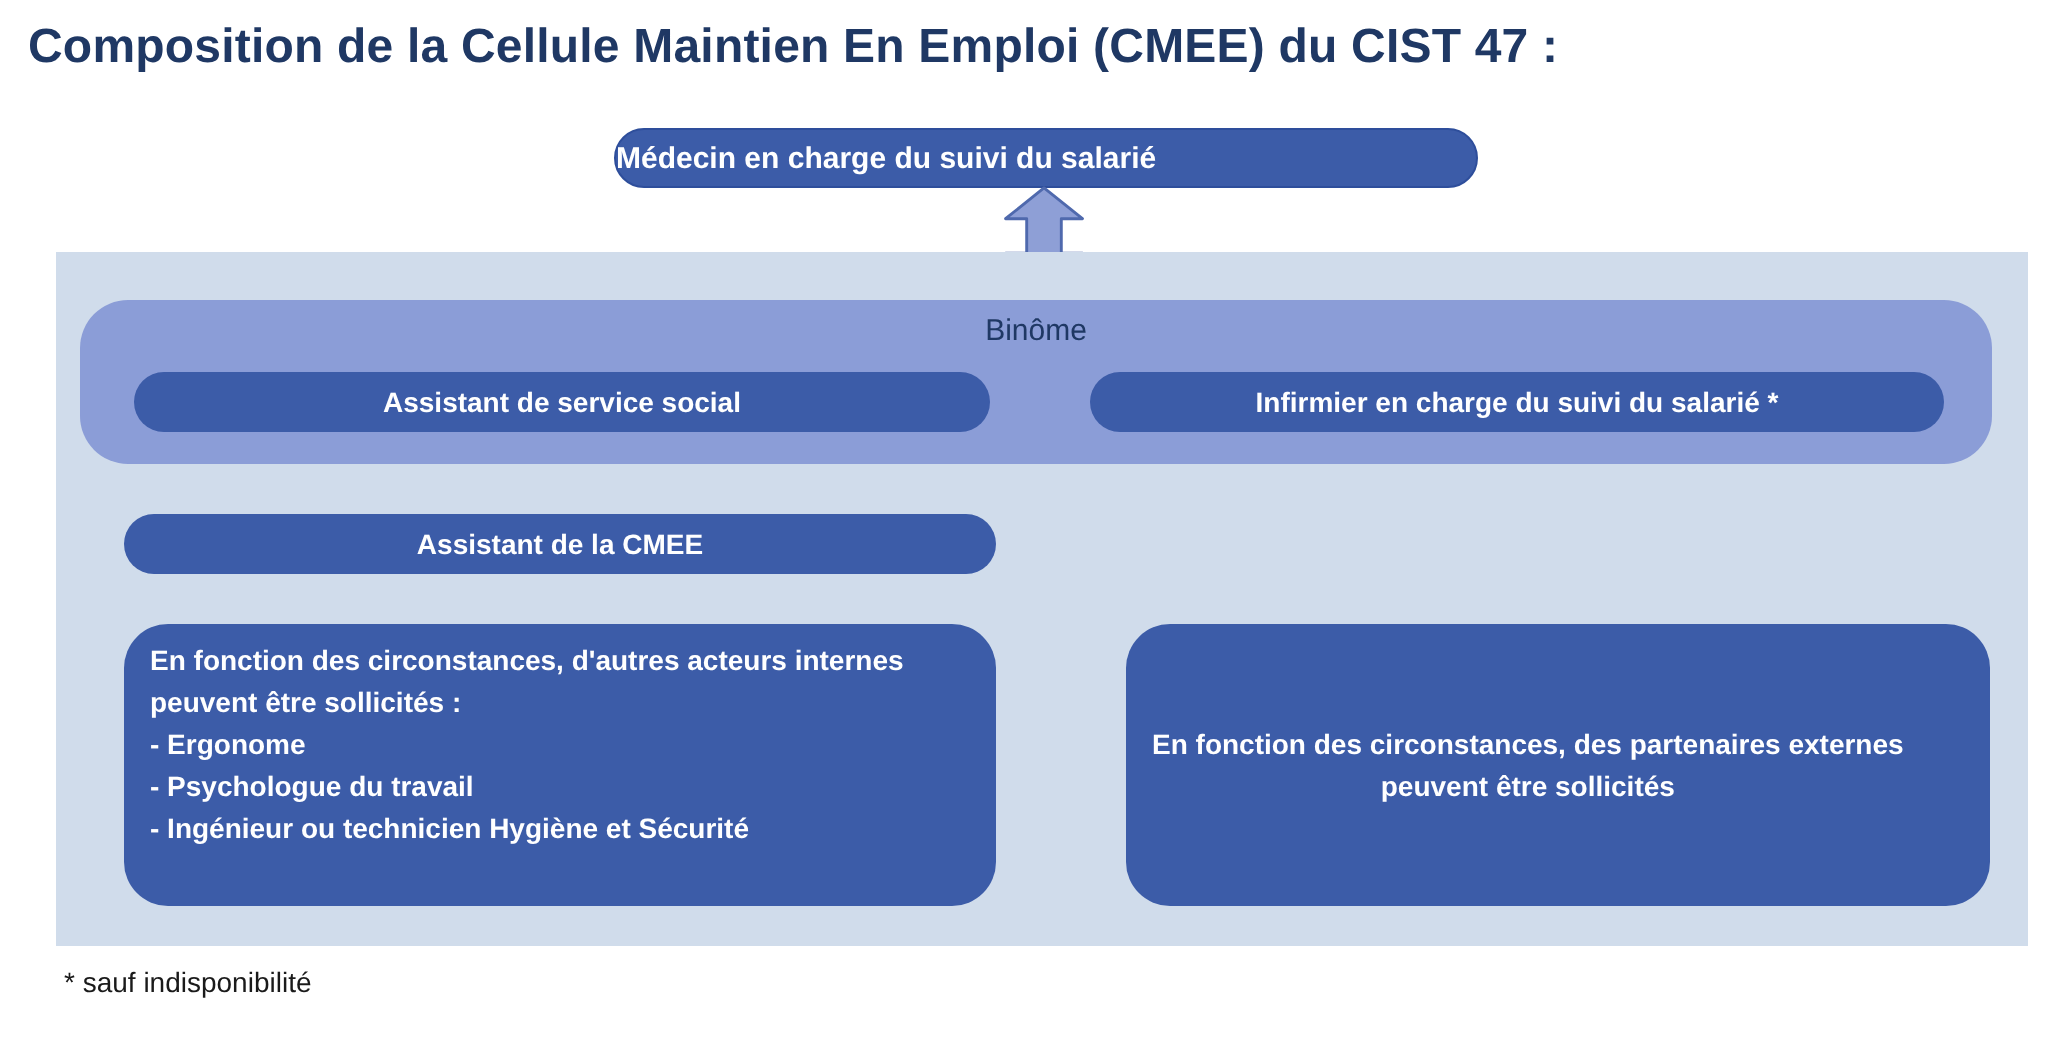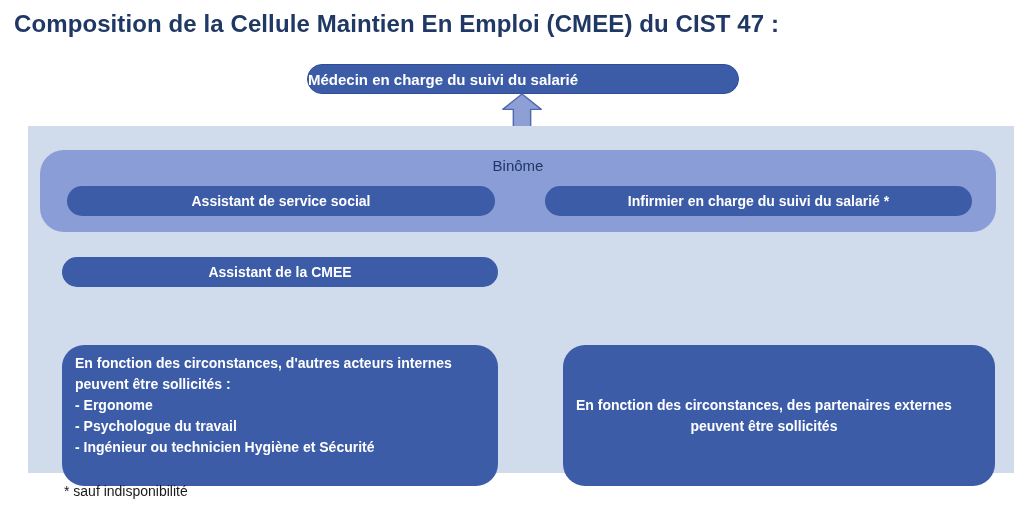--- a/index.html
+++ b/index.html
@@ -38,28 +38,28 @@
     color:var(--node-text,#FFFFFF);font-size:14px;font-weight:bold;
   }
   .pill-social{left:27px;top:36px;width:428px;}
   .pill-infirmier{left:505px;top:36px;width:427px;}
   .pill-assistant-cmee{left:34px;top:131px;width:436px;align-items:center;}
   .pill-medecin-referent{left:512px;top:131px;width:437px;}
   .note-box{
     position:absolute;top:186px;height:141px;background:var(--dark-node,#3C5CA8);
     border-radius:22px;color:var(--node-text,#FFFFFF);
     font-size:14px;font-weight:bold;line-height:21px;
-    white-space:pre-line;box-sizing:border-box;margin-top:33px;
+    white-space:pre-line;box-sizing:border-box;
   }
   .note-internal{left:34px;width:436px;padding:8px 11px 0 13px;}
   .note-external{left:535px;width:432px;padding:0 11px 0 13px;
     display:flex;align-items:center;text-align:center;}
   .footnote{
     position:absolute;left:32px;top:483px;
-    font-size:14px;color:#1a1a1a;font-weight:normal;margin-left:32px;
+    font-size:14px;color:#1a1a1a;font-weight:normal;
   }
 </style>
 </head>
 <body>
 
 <div class="canvas">
 
   <div class="title">Composition de la Cellule Maintien En Emploi (CMEE) du CIST 47 :</div>
 
   <div class="top-pill">

